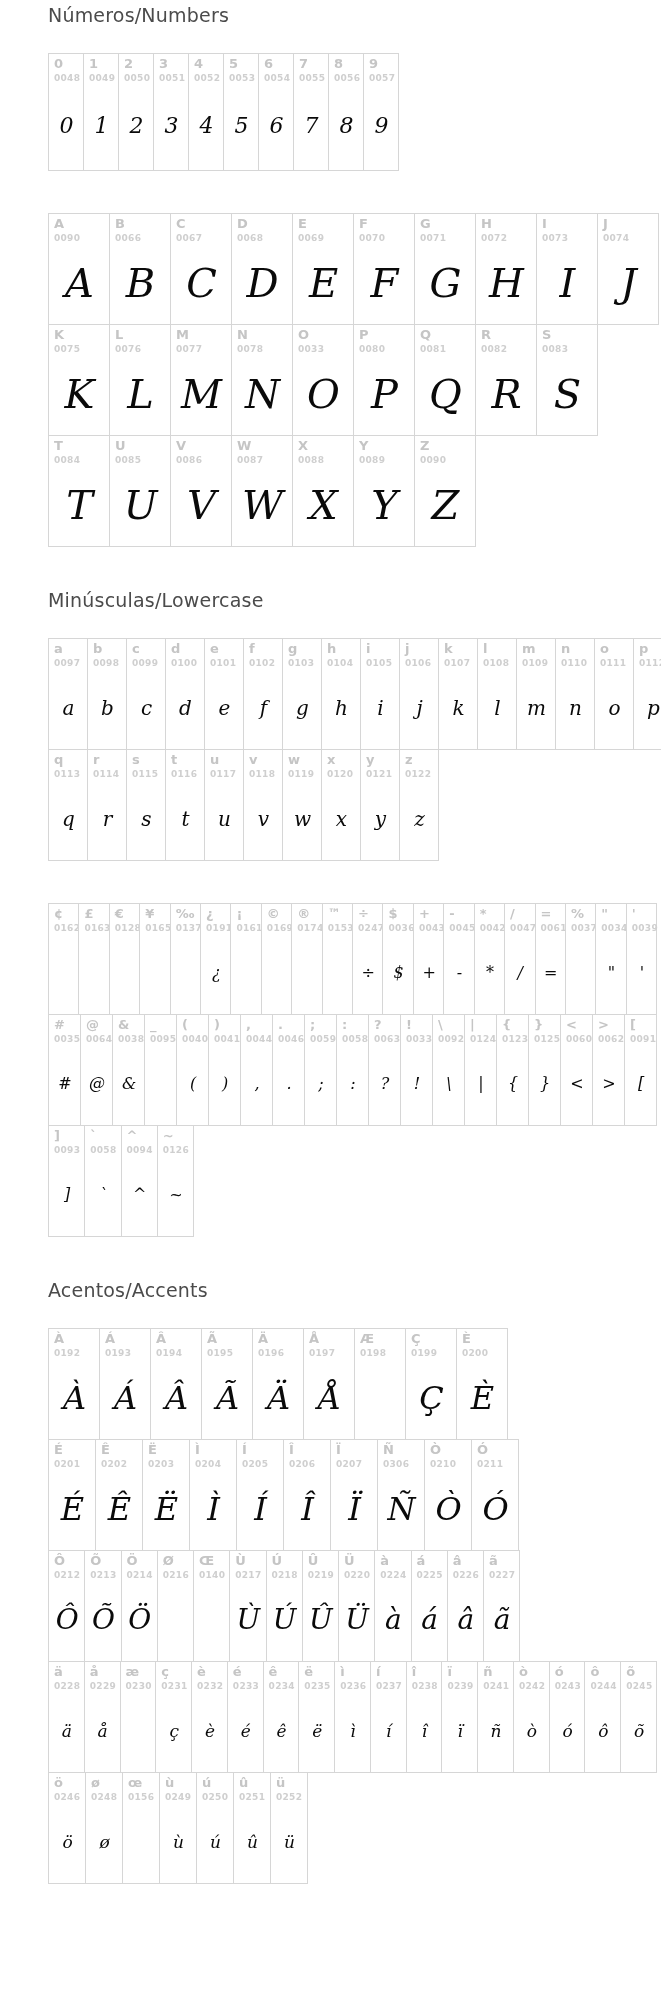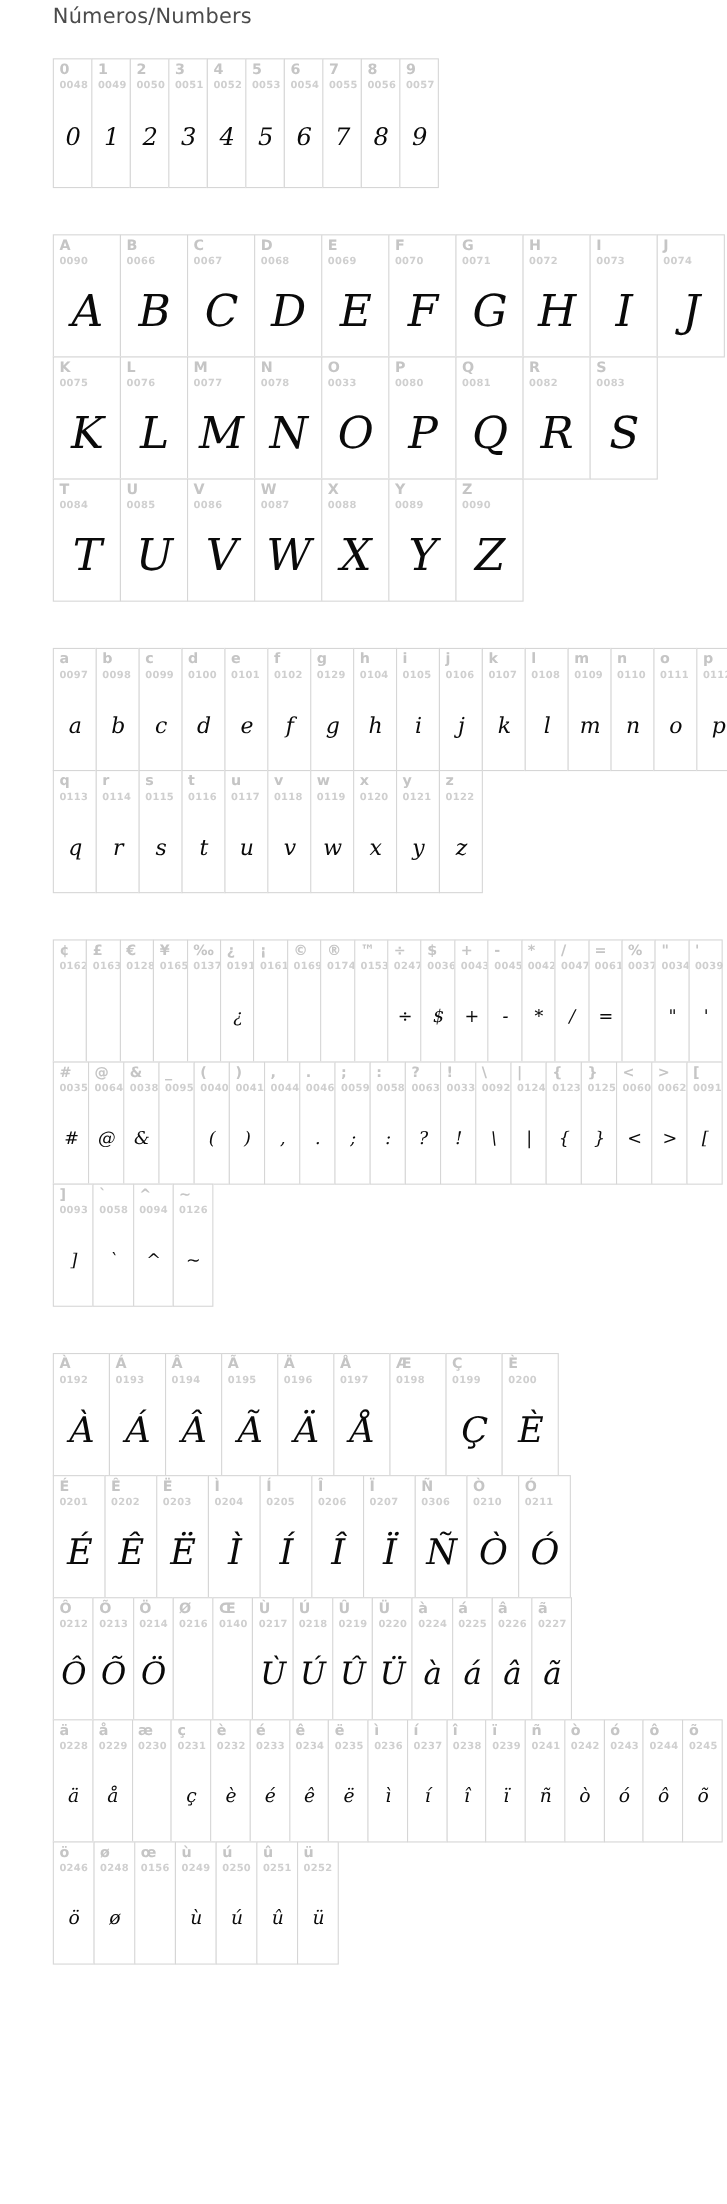--- a/index.html
+++ b/index.html
@@ -242,20 +242,21 @@
           </div>
           <div class="cell">
             <div class="cell-char">Z</div>
             <div class="cell-code">0090</div>
             <div class="glyph">Z</div>
           </div>
         </div>
       </div>
     </div>
     <div class="section">
+      <div class="section-title">Minúsculas/Lowercase</div>
       <div class="rows">
         <div class="row row1">
           <div class="cell">
             <div class="cell-char">a</div>
             <div class="cell-code">0097</div>
             <div class="glyph">a</div>
           </div>
           <div class="cell">
             <div class="cell-char">b</div>
             <div class="cell-code">0098</div>
@@ -276,21 +277,21 @@
             <div class="cell-code">0101</div>
             <div class="glyph">e</div>
           </div>
           <div class="cell">
             <div class="cell-char">f</div>
             <div class="cell-code">0102</div>
             <div class="glyph">f</div>
           </div>
           <div class="cell">
             <div class="cell-char">g</div>
-            <div class="cell-code">0129</div>
+            <div class="cell-code">0103</div>
             <div class="glyph">g</div>
           </div>
           <div class="cell">
             <div class="cell-char">h</div>
             <div class="cell-code">0104</div>
             <div class="glyph">h</div>
           </div>
           <div class="cell">
             <div class="cell-char">i</div>
             <div class="cell-code">0105</div>
@@ -605,20 +606,21 @@
           </div>
           <div class="cell">
             <div class="cell-char">~</div>
             <div class="cell-code">0126</div>
             <div class="glyph">~</div>
           </div>
         </div>
       </div>
     </div>
     <div class="section">
+      <div class="section-title">Acentos/Accents</div>
       <div class="rows">
         <div class="row row1">
           <div class="cell">
             <div class="cell-char">À</div>
             <div class="cell-code">0192</div>
             <div class="glyph">À</div>
           </div>
           <div class="cell">
             <div class="cell-char">Á</div>
             <div class="cell-code">0193</div>

